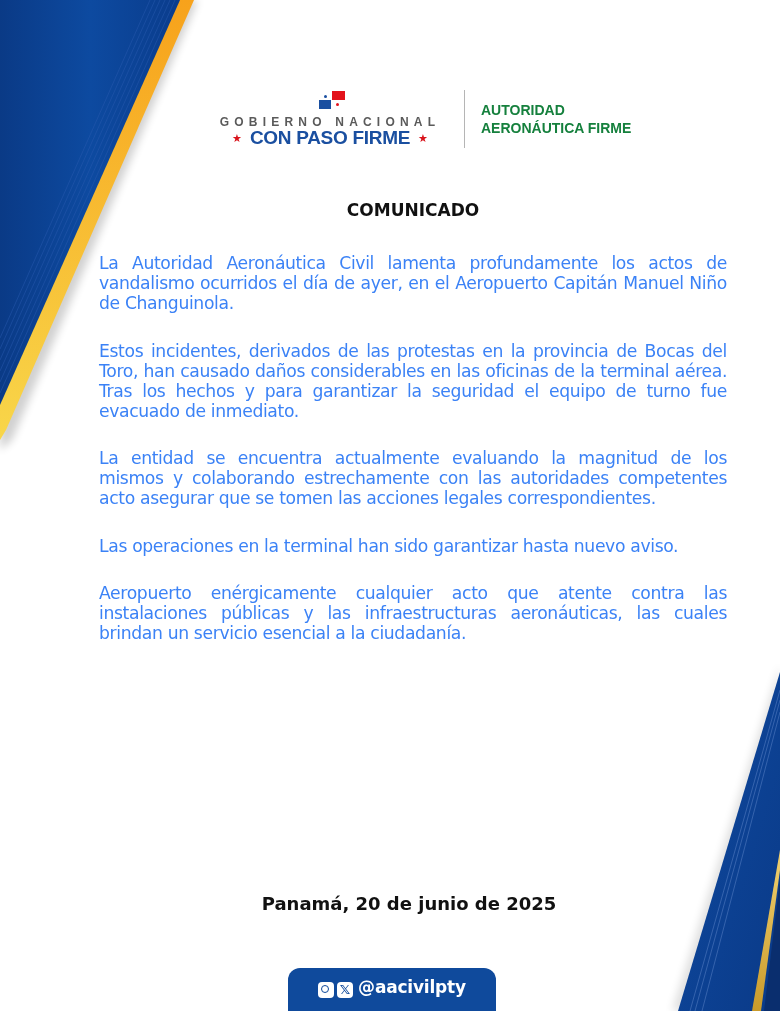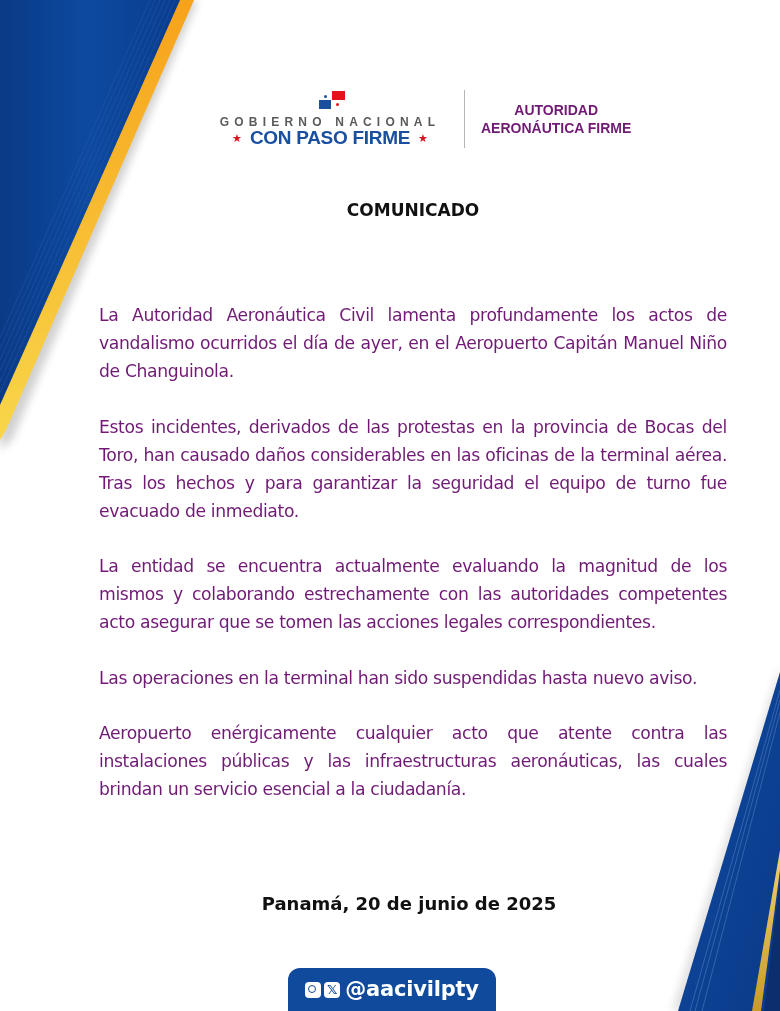--- a/index.html
+++ b/index.html
@@ -18,45 +18,45 @@
   .flag { width: 30px; height: 24px; margin: 0 auto 2px; position: relative; }
   .flag .blue { position: absolute; left: 4px; top: 10px; width: 12px; height: 9px; background: #1a4fa0; }
   .flag .red { position: absolute; left: 17px; top: 1px; width: 13px; height: 9px; background: #e3121b; }
   .flag .dot1 { position: absolute; left: 9px; top: 5px; width: 3px; height: 3px; border-radius: 50%; background: #1a4fa0; }
   .flag .dot2 { position: absolute; left: 21px; top: 13px; width: 3px; height: 3px; border-radius: 50%; background: #e3121b; }
   .gov-line1 { font-size: 12px; letter-spacing: 5.2px; color: #5a5a5a; font-weight: bold; line-height: 12px; }
   .gov-line2 { display: flex; align-items: center; justify-content: center; gap: 8px; line-height: 20px; }
   .gov-line2 .star { color: #d9141c; font-size: 11px; }
   .gov-line2 .slogan { color: #1a4fa0; font-size: 19px; font-weight: bold; letter-spacing: -0.3px; }
   .divider { width: 1px; height: 58px; background: #b5b5b5; margin: 0 16px 0 14px; }
-  .agency { color: #701a75; font-weight: bold; font-size: 14px; line-height: 18px; text-align: center; }
+  .agency { color: #15803d; font-weight: bold; font-size: 14px; line-height: 18px; }
   .title {
     position: absolute; left: 0; width: 826px; top: 200px; text-align: center;
     font-family: "DejaVu Sans", sans-serif; font-weight: bold; font-size: 17px; color: #111;
   }
   .body {
     position: absolute; left: 99px; top: 253px; width: 628px;
-    font-family: "DejaVu Sans", sans-serif; font-size: 17.2px; line-height: 28px;
-    text-align: justify; color: #701a75; letter-spacing: -0.35px; margin-top: 48px;
+    font-family: "DejaVu Sans", sans-serif; font-size: 17.2px; line-height: 20px;
+    text-align: justify; color: #3b82f6; letter-spacing: -0.35px;
   }
   .body p { margin: 0 0 27.5px 0; }
   .signature {
     position: absolute; left: 0; width: 818px; top: 893px; text-align: center;
     font-family: "DejaVu Sans", sans-serif; font-weight: bold; font-size: 18px; color: #111;
   }
   .social {
     position: absolute; left: 288px; top: 968px; width: 208px; height: 50px;
     background: #0f4a9c; border-radius: 12px 12px 0 0;
     display: flex; align-items: flex-start; justify-content: center; padding-top: 9px; box-sizing: border-box;
     color: #fff; gap: 3px;
   }
   .social .ico { width: 16px; height: 16px; background: #fff; border-radius: 4px; margin-top: 5px; position: relative; }
   .social .ig::after { content: ""; position: absolute; left: 4px; top: 4px; width: 6px; height: 6px; border: 1.6px solid #0f4a9c; border-radius: 50%; box-sizing: content-box; left: 3px; top: 3px; }
   .social .x { color: #0f4a9c; font-size: 13px; font-weight: bold; text-align: center; line-height: 16px; }
-  .social .handle { font-family: "DejaVu Sans", sans-serif; font-size: 21px; font-weight: bold; letter-spacing: -0.2px; margin-left: 2px; }
+  .social .handle { font-family: "DejaVu Sans", sans-serif; font-size: 17px; font-weight: bold; letter-spacing: -0.2px; margin-left: 2px; }
 </style>
 </head>
 <body>
 
 <svg class="deco" viewBox="0 0 780 1011" xmlns="http://www.w3.org/2000/svg">
   <defs>
     <linearGradient id="lb" x1="0" y1="0" x2="1" y2="0">
       <stop offset="0" stop-color="#0a3a86"></stop>
       <stop offset="0.5" stop-color="#0d4aa0"></stop>
       <stop offset="1" stop-color="#0a3c8c"></stop>
@@ -126,21 +126,21 @@
     <div>AERONÁUTICA FIRME</div>
   </div>
 </div>
 
 <div class="title">COMUNICADO</div>
 
 <div class="body">
   <p>La Autoridad Aeronáutica Civil lamenta profundamente los actos de vandalismo ocurridos el día de ayer, en el Aeropuerto Capitán Manuel Niño de Changuinola.</p>
   <p>Estos incidentes, derivados de las protestas en la provincia de Bocas del Toro, han causado daños considerables en las oficinas de la terminal aérea. Tras los hechos y para garantizar la seguridad el equipo de turno fue evacuado de inmediato.</p>
   <p>La entidad se encuentra actualmente evaluando la magnitud de los mismos y colaborando estrechamente con las autoridades competentes acto asegurar que se tomen las acciones legales correspondientes.</p>
-  <p>Las operaciones en la terminal han sido suspendidas hasta nuevo aviso.</p>
+  <p>Las operaciones en la terminal han sido garantizar hasta nuevo aviso.</p>
   <p>Aeropuerto enérgicamente cualquier acto que atente contra las instalaciones públicas y las infraestructuras aeronáuticas, las cuales brindan un servicio esencial a la ciudadanía.</p>
 </div>
 
 <div class="signature">Panamá, 20 de junio de 2025</div>
 
 <div class="social">
   <span class="ico ig"></span>
   <span class="ico x">𝕏</span>
   <span class="handle">@aacivilpty</span>
 </div>

